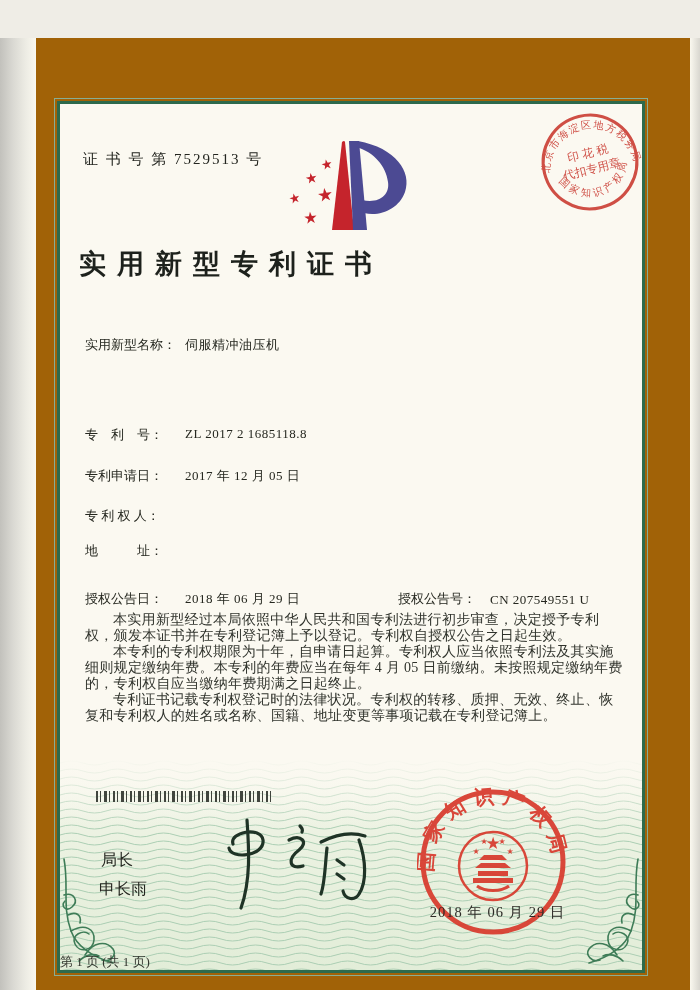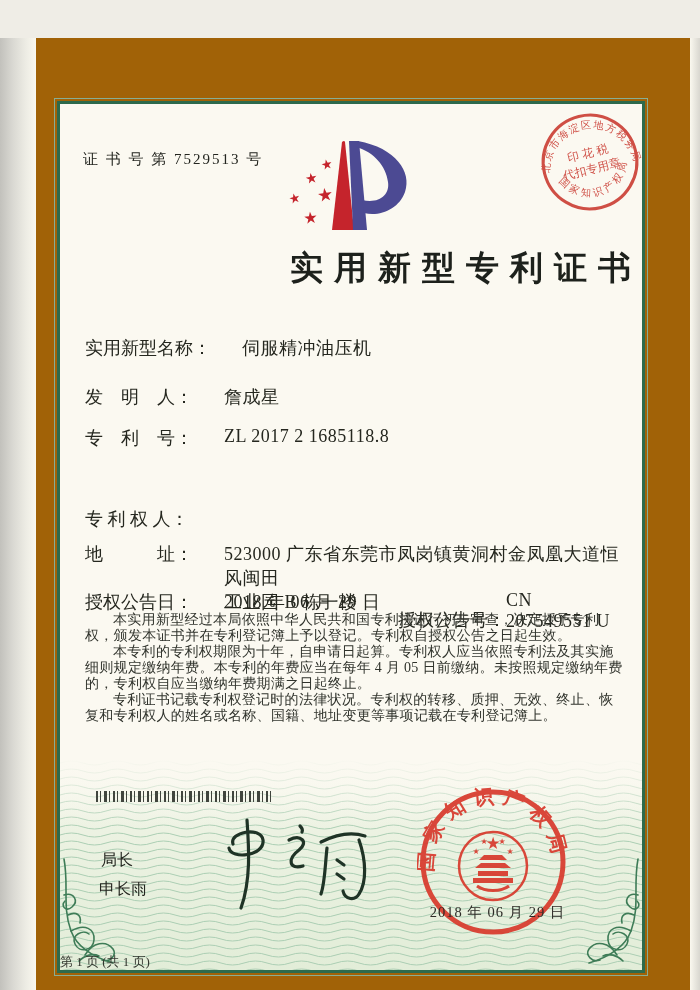--- a/index.html
+++ b/index.html
@@ -11,24 +11,24 @@
     background:linear-gradient(270deg,#d8d6cf 0%,#faf8ef 100%);}
   .edge-bottom{position:absolute;left:0;right:0;bottom:0;height:8px;
     background:linear-gradient(0deg,#dbd9d2 0%,#faf8ef 100%);}
   .frame{position:absolute;left:57px;top:63px;right:55px;bottom:55px;
     border:3px solid #2d6a4c;outline:1px solid #87ae94;outline-offset:2px;background:#fbf9f1;}
   .content{position:absolute;inset:0;overflow:hidden;color:#2b2d28;}
 
   .cert-no{position:absolute;left:23px;top:46px;font-size:15px;letter-spacing:2px;color:#23251f;}
   .logo{position:absolute;left:218px;top:34px;width:154px;height:100px;}
   .tax-stamp{position:absolute;left:474px;top:2px;width:112px;height:112px;transform:rotate(-14deg);opacity:.88;}
-  .title{position:absolute;left:0;right:0;top:142px;text-align:right;font-size:33px;
+  .title{position:absolute;left:8px;right:0;top:142px;text-align:left;font-size:27px;
     letter-spacing:11px;font-weight:600;color:#1d211c;text-indent:11px;}
 
-  .frow{position:absolute;left:25px;right:20px;font-size:18px;display:flex;align-items:flex-start;gap:31px;}
+  .frow{position:absolute;left:25px;right:20px;font-size:13px;display:flex;align-items:flex-start;}
   .flabel{flex:0 0 100px;white-space:nowrap;color:#25271f;}
   .fvalue{color:#25271f;letter-spacing:.5px;}
   .pre{white-space:pre-line;}
   .fgroup2{position:absolute;left:313px;top:0;display:flex;align-items:flex-end;}
 
   .body-text{position:absolute;left:25px;top:508px;width:542px;font-size:14px;line-height:16px;color:#30332c;}
   .body-text p{margin:0;text-indent:2em;letter-spacing:.3px;}
 
   .green-zone{position:absolute;left:0;right:0;top:655px;bottom:0;
     background:linear-gradient(180deg,rgba(231,240,221,0) 0%,rgba(229,239,219,.65) 30%,#e2edd8 100%);}
@@ -126,35 +126,33 @@
           <textPath href="#arcBot" startOffset="6">国家知识产权局</textPath>
         </text>
       </svg>
 
       <div class="title">实用新型专利证书</div>
 
       <div class="frow" style="top:232px">
         <span class="flabel">实用新型名称：</span>
         <span class="fvalue">伺服精冲油压机</span>
       </div>
-      <div class="frow" style="top:281px">
-        <span class="flabel">发　明　人：</span>
-        <span class="fvalue">詹成星</span>
-      </div>
       <div class="frow" style="top:322px">
         <span class="flabel">专　利　号：</span>
         <span class="fvalue">ZL 2017 2 1685118.8</span>
       </div>
+      <div class="frow" style="top:363px">
+        <span class="flabel">专利申请日：</span>
+        <span class="fvalue">2017 年 12 月 05 日</span>
+      </div>
       <div class="frow" style="top:403px">
         <span class="flabel">专 利 权 人：</span>
       </div>
       <div class="frow" style="top:438px">
         <span class="flabel">地　　　址：</span>
-        <span class="fvalue pre">523000 广东省东莞市凤岗镇黄洞村金凤凰大道恒风闽田
-工业园 B 栋一楼</span>
       </div>
       <div class="frow" style="top:486px">
         <span class="flabel">授权公告日：</span>
         <span class="fvalue">2018 年 06 月 29 日</span>
         <span class="fgroup2">
           <span class="flabel" style="flex-basis:92px">授权公告号：</span>
           <span class="fvalue">CN 207549551 U</span>
         </span>
       </div>
 

